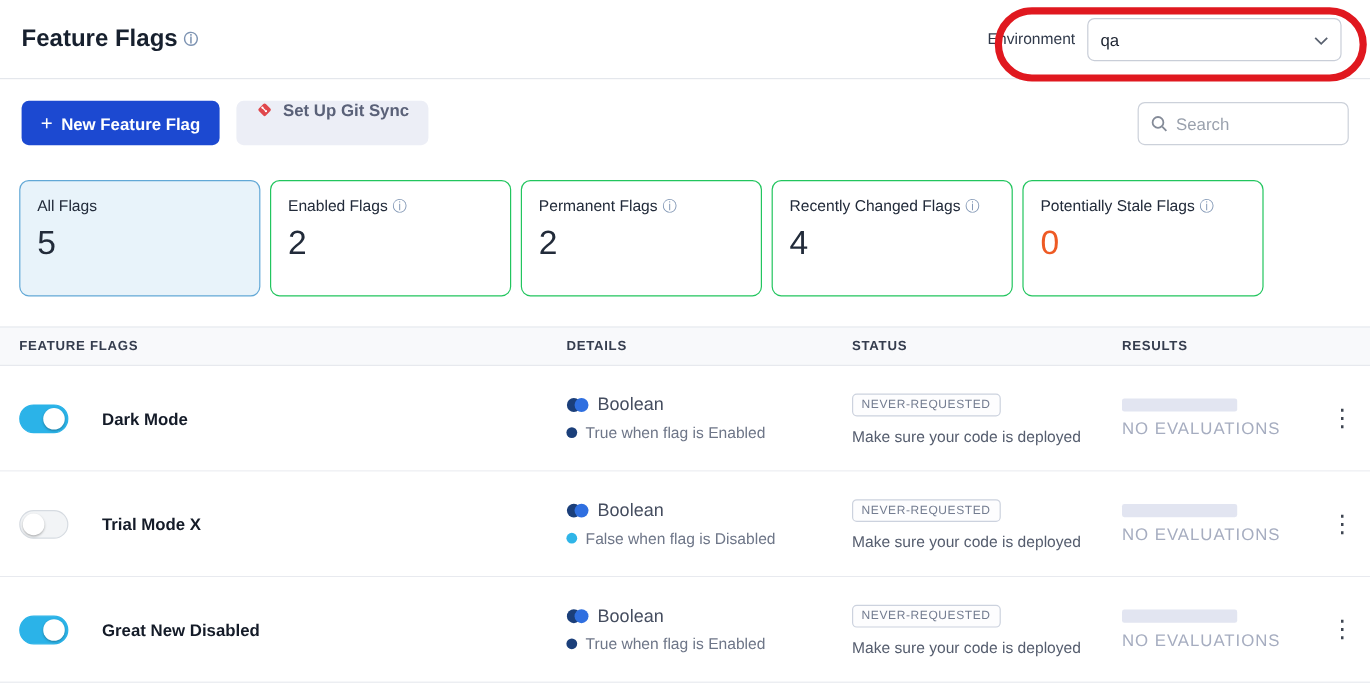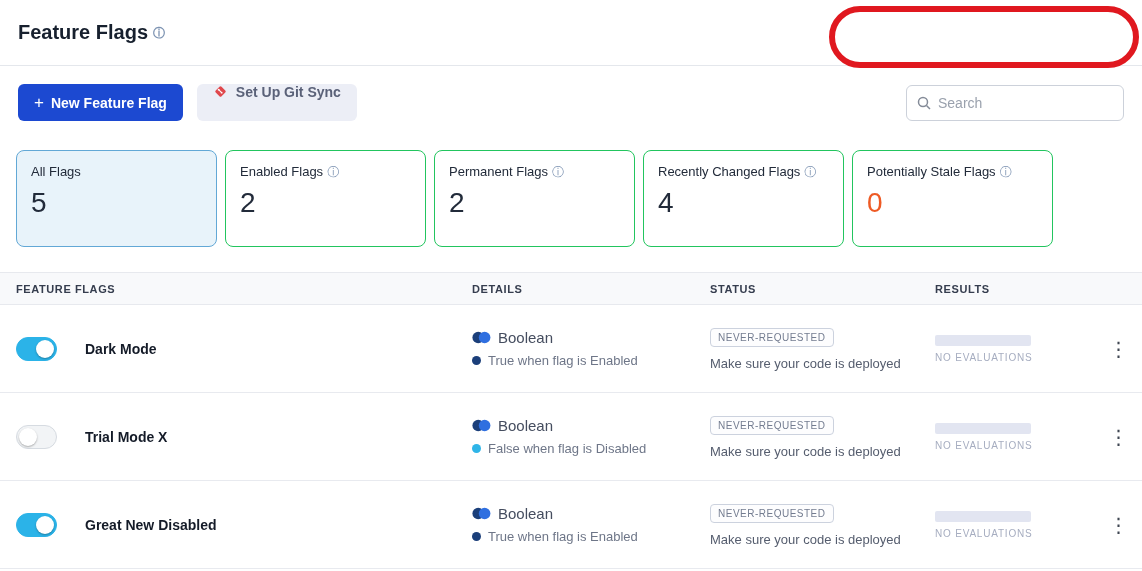--- a/index.html
+++ b/index.html
@@ -45,21 +45,21 @@
     font-family:inherit;
   }
   .btn-secondary{
     background:#eceef6;color:#5a6178;border:none;border-radius:6px;
     height:37px;padding:0 16px;font-size:14px;font-weight:bold;
     display:flex;align-items:flex-start;gap:8px;cursor:pointer;
     font-family:inherit;
   }
   .spacer{flex:1;}
   .search-box{
-    width:218px;height:36px;border:1px solid #ccd1da;border-radius:6px;
+    width:176px;height:36px;border:1px solid #ccd1da;border-radius:6px;
     display:flex;align-items:center;padding:0 10px;gap:7px;background:#fff;
   }
   .search-box input{
     border:none;outline:none;font-size:14px;color:#333;width:100%;
     font-family:inherit;
   }
   .search-box input::placeholder{color:#9aa1ad;}
 
   
   .cards{margin:29px 18px 0 16px;display:flex;gap:8px;}
@@ -108,41 +108,52 @@
   .detail-line{display:flex;align-items:center;gap:7px;margin-top:7px;font-size:13px;color:#6e7688;}
   .value-dot{width:9px;height:9px;border-radius:50%;background:#1b3f7a;flex:none;}
 
   .status-badge{
     display:inline-block;border:1px solid #ccd2de;border-radius:4px;
     padding:3px 7px;font-size:10px;letter-spacing:.5px;color:#737c90;background:#fdfdfe;
   }
   .status-text{margin-top:9px;font-size:13px;color:#555d6e;}
 
   .result-bar{width:96px;height:11px;border-radius:2px;background:#e2e5f1;}
-  .result-text{margin-top:6px;font-size:10px;letter-spacing:.8px;color:#a6adc0;}
+  .result-text{margin-top:6px;font-size:14px;letter-spacing:.8px;color:#a6adc0;}
 
   .kebab{
     font-size:20px;color:#3f4652;cursor:pointer;justify-self:center;
     line-height:1;padding:4px 8px;user-select:none;
   }
 
   
   .annotation{
     position:absolute;left:829px;top:6px;width:310px;height:62px;
     border:6px solid var(--annotation);border-radius:32px;
     pointer-events:none;z-index:10;
   }
 </style>
 </head>
 <body>
 
 <div class="page-header">
   <div class="page-title">
     <span>Feature Flags</span>
     <span class="info">ⓘ</span>
+  </div>
+  <div class="env-wrap">
+    <span class="env-label">Environment</span>
+    <div class="env-select">
+      <span>qa</span>
+      <span class="chev">
+        <svg width="12" height="8" viewBox="0 0 12 8">
+            <polyline points="1,1.5 6,6.5 11,1.5" fill="none" stroke="#5a6270" stroke-width="1.5"></polyline>
+          </svg>
+      </span>
+    </div>
   </div>
 </div>
 
 <div class="toolbar">
   <button class="btn-primary">
     <span style="font-size:17px;font-weight:normal;">+</span>
     <span>New Feature Flag</span>
   </button>
   <button class="btn-secondary">
     <span style="display:flex;">

